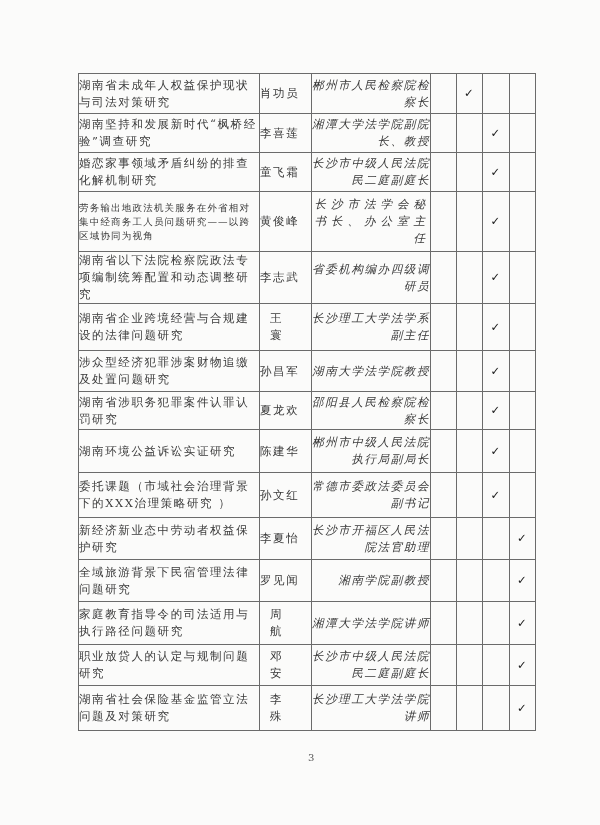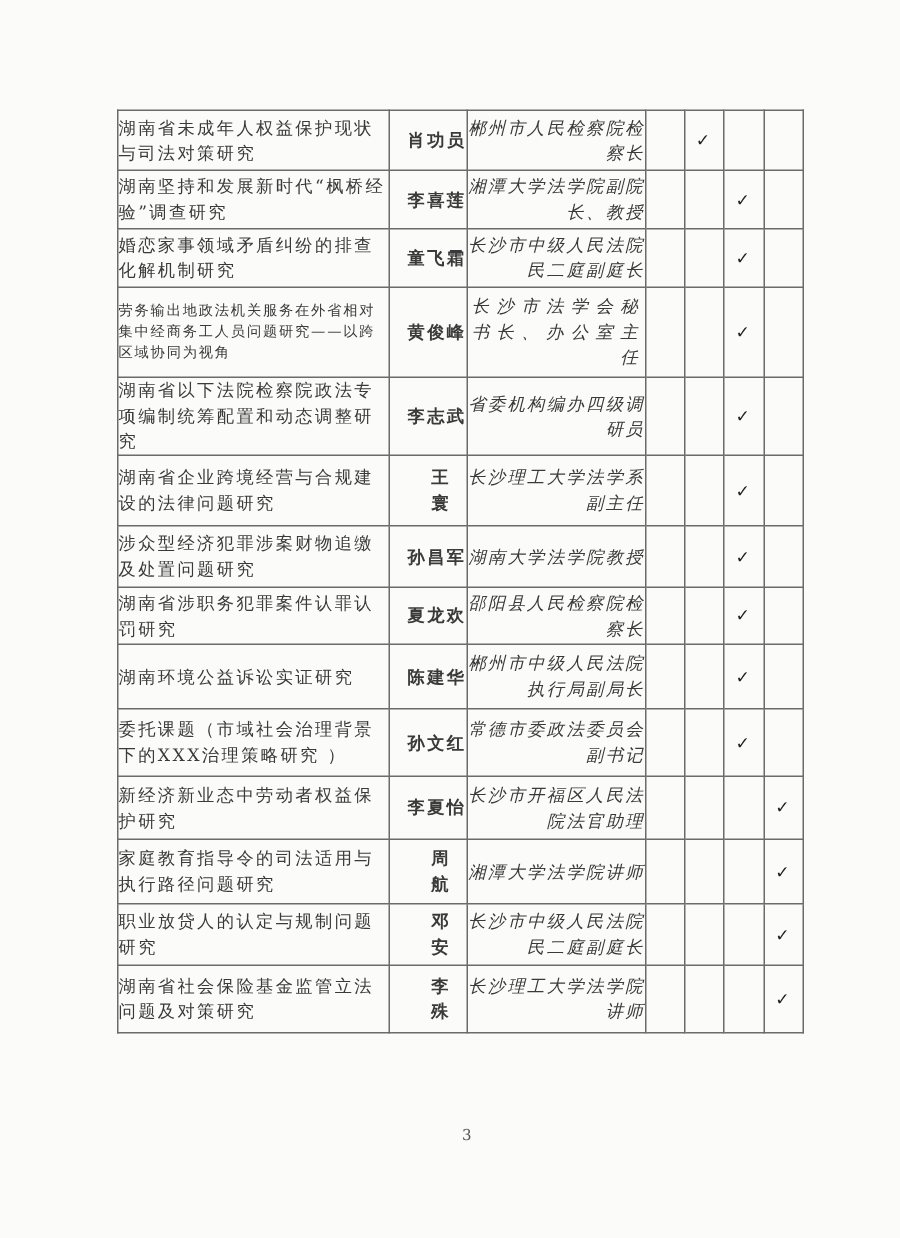--- a/index.html
+++ b/index.html
@@ -13,21 +13,21 @@
       position: absolute; left: 62px; top: 73px;
       border-collapse: collapse; table-layout: fixed;
       width: 457px;
     }
     table.grid td {
       border: 1px solid #6b6b6b; padding: 0; vertical-align: middle;
       font-size: 11.5px; line-height: 17px; letter-spacing: 1.6px;
     }
     td.title { padding: 2px 3px 2px 5px; text-align: left; }
     td.title.small { font-size: 9.5px; line-height: 14px; letter-spacing: 1.2px; }
-    td.person { text-align: right; letter-spacing: 2px; font-weight: bold; }
+    td.person { text-align: left; letter-spacing: 2px; }
     td.person.wide { letter-spacing: 12px; padding-left: 10px; }
     td.unit { padding: 2px 3px 2px 5px; text-align: right; font-style: italic; }
     td.unit.spaced { letter-spacing: 5px; }
     td.chk { text-align: center; font-size: 13px; color: #222; font-family: "DejaVu Sans", sans-serif; }
     .pagenum {
       position: absolute; left: 292px; top: 752px; font-size: 10px; color: #555;
     }
   </style>
 </head>
 <body>
@@ -136,20 +136,29 @@
         </tr>
         <tr style="height: 42px;">
           <td class="title">新经济新业态中劳动者权益保护研究</td>
           <td class="person">李夏怡</td>
           <td class="unit">长沙市开福区人民法院法官助理</td>
           <td class="chk"></td>
           <td class="chk"></td>
           <td class="chk"></td>
           <td class="chk"><span>✓</span></td>
         </tr>
+        <tr style="height: 42px;">
+          <td class="title">全域旅游背景下民宿管理法律问题研究</td>
+          <td class="person">罗见闻</td>
+          <td class="unit">湘南学院副教授</td>
+          <td class="chk"></td>
+          <td class="chk"></td>
+          <td class="chk"></td>
+          <td class="chk"><span>✓</span></td>
+        </tr>
         <tr style="height: 43px; margin-left: 36px;">
           <td class="title">家庭教育指导令的司法适用与执行路径问题研究</td>
           <td class="person wide">周 航</td>
           <td class="unit">湘潭大学法学院讲师</td>
           <td class="chk"></td>
           <td class="chk"></td>
           <td class="chk"></td>
           <td class="chk"><span>✓</span></td>
         </tr>
         <tr style="height: 41px;">

